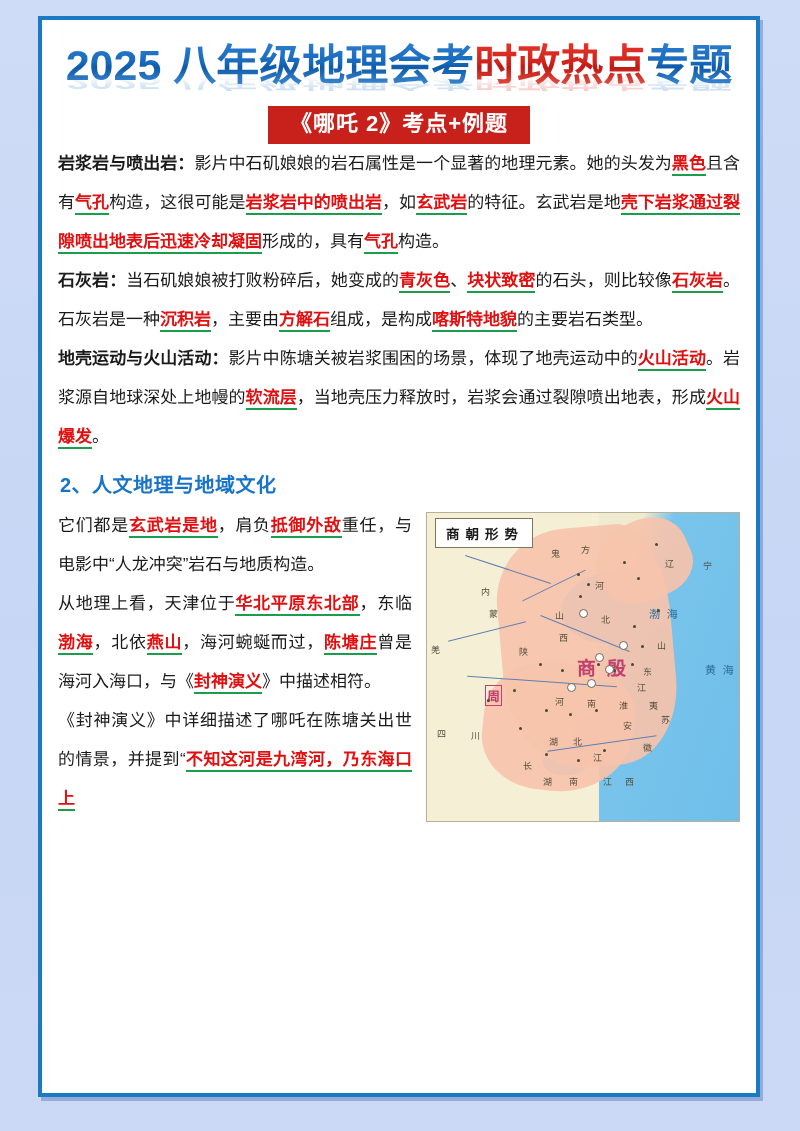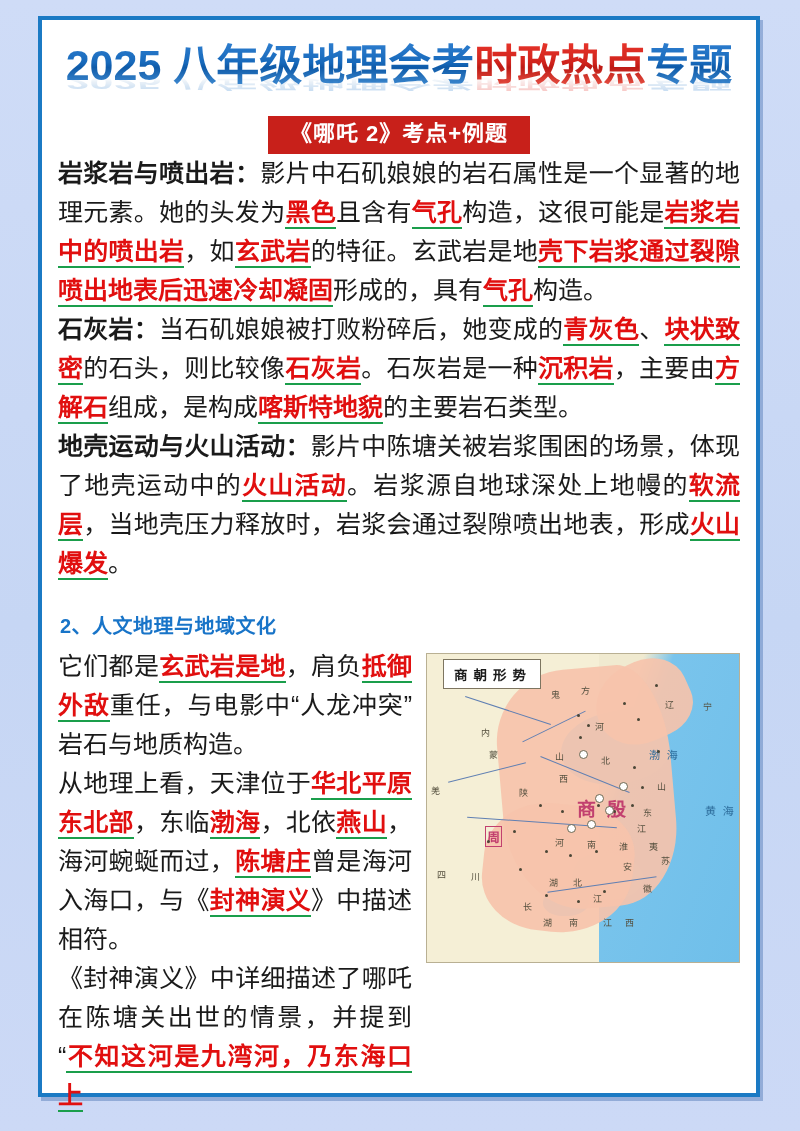--- a/index.html
+++ b/index.html
@@ -48,41 +48,41 @@
     position:absolute;left:0;right:0;top:47px;
     font-size:43px;font-weight:bold;white-space:nowrap;line-height:1.0;
     transform:scaleY(-0.42);transform-origin:top center;
     opacity:.30;
     -webkit-mask-image:linear-gradient(to bottom,rgba(0,0,0,.85),rgba(0,0,0,0) 78%);
     mask-image:linear-gradient(to bottom,rgba(0,0,0,.85),rgba(0,0,0,0) 78%);
     pointer-events:none;
   }
 
   
-  .subtitle-row{text-align:center;margin-top:10px;}
+  .subtitle-row{text-align:center;}
   .subtitle-badge{
     display:inline-block;
     background:#c8201a;
     color:#ffffff;
     font-size:22px;font-weight:bold;
     padding:4px 22px 6px 22px;
     letter-spacing:1px;
     line-height:1.25;
   }
 
   
   .sec-head{
     color:#1874c8;font-size:20px;font-weight:bold;
     margin:16px 0 8px 2px;letter-spacing:.5px;
   }
-  .sec-head.two{margin-top:27px;}
+  .sec-head.two{margin-top:13px;}
 
   
   .para{
-    font-size:25px;color:#1a1a1a;
+    font-size:17px;color:#1a1a1a;
     line-height:39px;
     text-align:justify;
     margin:0 0 0 0;
     letter-spacing:0px;
   }
   .lead{font-weight:bold;}
   .hl{
     color:#e10f0f;font-weight:bold;
     border-bottom:2.5px solid #1a9e4b;
     padding-bottom:1px;
@@ -142,21 +142,21 @@
     width:96px;height:80px;
     background:#f6c3ab;opacity:.92;
     border-radius:50% 42% 38% 46%;
     transform:rotate(-24deg);
   }
   .river{
     position:absolute;background:transparent;
     border-top:1.6px solid #5f7fb3;
   }
   .map-title{
-    position:absolute;left:16px;top:5px;
+    position:absolute;left:8px;top:5px;
     background:#ffffff;border:1px solid #7d7560;
     font-size:13.5px;letter-spacing:6px;
     color:#1b1b1b;font-weight:bold;
     padding:4px 8px 4px 10px;
     font-family:"Liberation Serif","DejaVu Serif",serif;
     z-index:6;
   }
   .map-label{
     position:absolute;color:#55503f;font-size:9px;
     font-family:"Liberation Serif","DejaVu Serif",serif;

